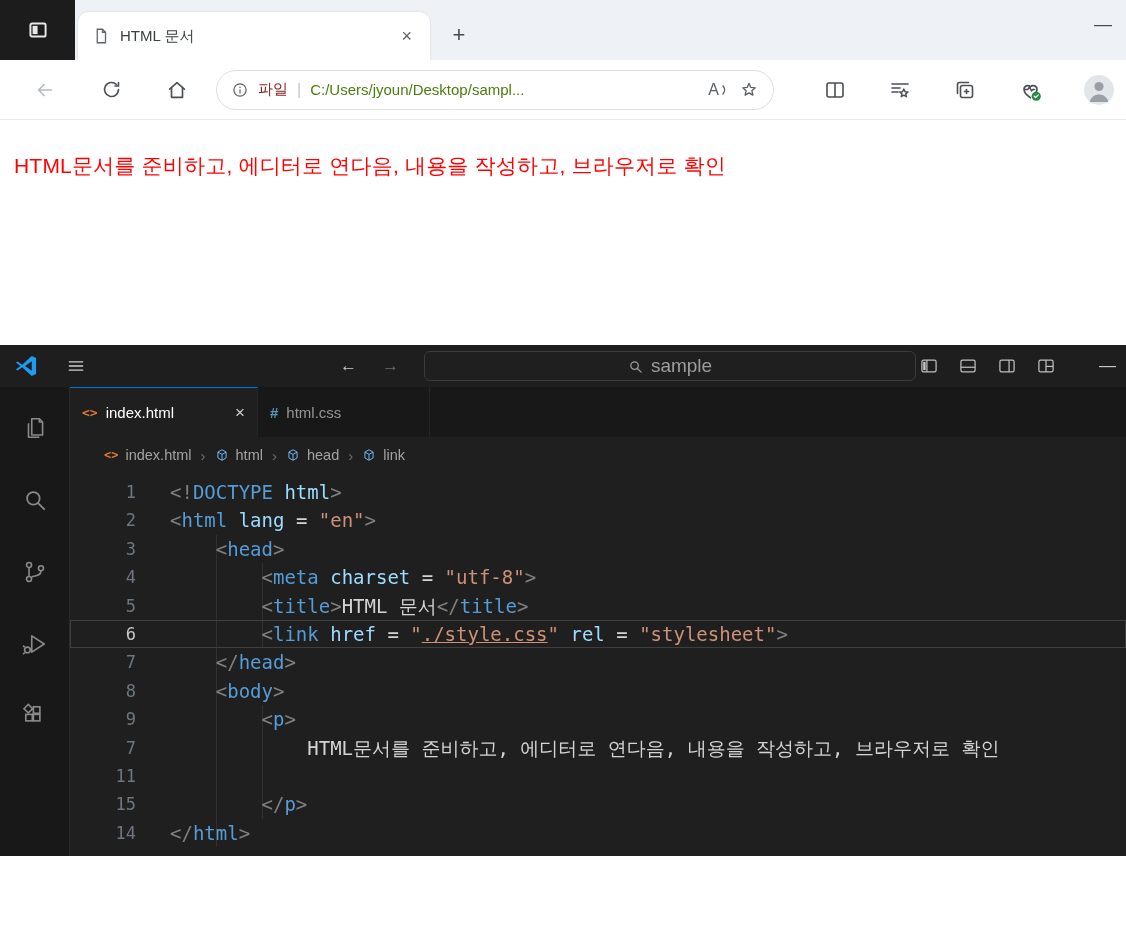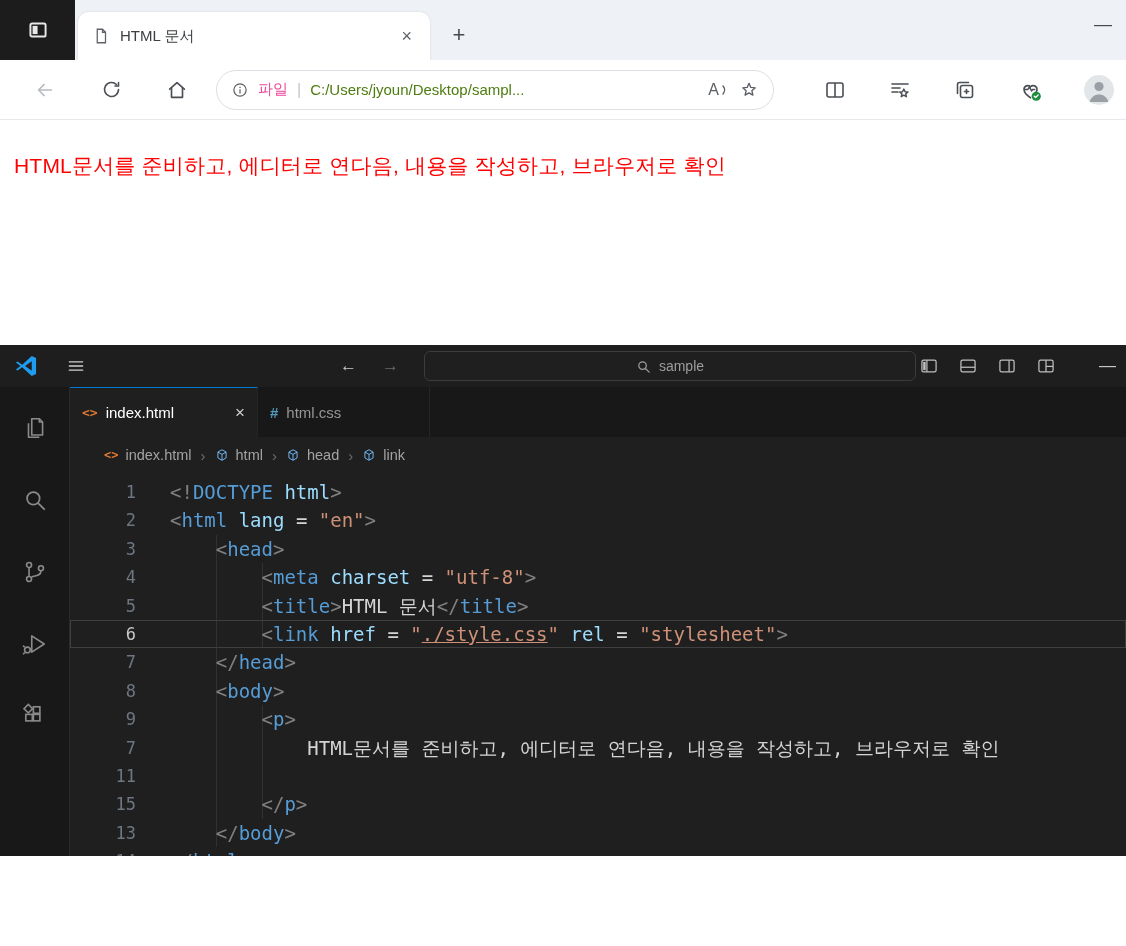--- a/index.html
+++ b/index.html
@@ -21,41 +21,41 @@
   .ewin-min { position: absolute; right: 14px; top: 14px; font-size: 18px; color: #474b4f; }
 
   .etoolbar { position: relative; height: 60px; background: #fff; border-bottom: 1px solid #e6e8eb;
     display: flex; align-items: center; }
   .tb-ico { width: 26px; height: 26px; display: flex; align-items: center; justify-content: center; flex: none; }
   .tb-back { margin-left: 32px; }
   .tb-refresh { margin-left: 40px; }
   .tb-home { margin-left: 40px; }
   .address { margin-left: 26px; width: 558px; height: 40px; border: 1px solid #dcdfe3; border-radius: 20px;
     background: #fff; display: flex; align-items: center; padding: 0 14px; gap: 9px; font-size: 15px; }
-  .addr-file { color: #ec4899; }
+  .addr-file { color: #7f1d1d; }
   .addr-sep { color: #c3c7cb; font-size: 16px; }
   .addr-url { color: #4d7c0f; white-space: nowrap; overflow: hidden; flex: 1; }
   .read-aloud { display: flex; align-items: center; color: #5a5f64; font-size: 16px; gap: 1px; }
   .right-ico { position: absolute; right: 12px; top: 0; height: 60px; display: flex; align-items: center; gap: 41px; }
   .avatar { width: 30px; height: 30px; border-radius: 50%; background: #e3e6e9; display: flex;
     align-items: center; justify-content: center; overflow: hidden; }
   .epage { position: relative; height: 225px; background: #fff; }
   .red-text { padding: 32px 0 0 14px; font-size: 21px; color: #ff0000; letter-spacing: 0.2px; }
 
   
   .vscode { position: absolute; top: 345px; left: 0; width: 1126px; height: 601px; background: #1f1f1f; }
   .vtitle { position: relative; height: 42px; background: #1e1e1e; }
   .vlogo { position: absolute; left: 14px; top: 9px; }
   .vburger { position: absolute; left: 66px; top: 11px; }
   .varrow { position: absolute; top: 0; height: 42px; display: flex; align-items: center; font-size: 17px; }
   .varrow.back { left: 340px; color: #cccccc; }
   .varrow.fwd { left: 382px; color: #6b6b6b; }
   .vsearch { position: absolute; left: 424px; top: 6px; width: 492px; height: 30px; background: #1f1f1f;
     border: 1px solid #3c3c3c; border-radius: 6px; display: flex; align-items: center; justify-content: center;
-    gap: 8px; color: #9d9d9d; font-size: 14px; }
+    gap: 8px; color: #9d9d9d; font-size: 19px; }
   .vright { position: absolute; right: 0; top: 0; height: 42px; display: flex; align-items: center;
     padding-right: 10px; gap: 19px; }
   .vmin { color: #cccccc; font-size: 17px; margin-left: 24px; }
 
   .vbody { display: flex; height: 559px; }
   .activity { width: 70px; background: #181818; border-right: 1px solid #2b2b2b; display: flex;
     flex-direction: column; align-items: center; padding-top: 28px; gap: 46px; flex: none; }
   .vmain { flex: 1; display: flex; flex-direction: column; min-width: 0; }
   .vtabs { height: 50px; background: #181818; display: flex; }
   .vtab { display: flex; align-items: center; padding: 0 12px; gap: 8px; font-size: 15px;
@@ -316,21 +316,20 @@
               <div class="row"><span class="ln">3</span><span class="code"><span class="tk-tx">    </span><span class="tk-pu">&lt;</span><span class="tk-tg">head</span><span class="tk-pu">&gt;</span></span></div>
               <div class="row"><span class="ln">4</span><span class="code"><span class="tk-tx">        </span><span class="tk-pu">&lt;</span><span class="tk-tg">meta</span><span class="tk-tx"> </span><span class="tk-at">charset</span><span class="tk-op"> = </span><span class="tk-st">"utf-8"</span><span class="tk-pu">&gt;</span></span></div>
               <div class="row"><span class="ln">5</span><span class="code"><span class="tk-tx">        </span><span class="tk-pu">&lt;</span><span class="tk-tg">title</span><span class="tk-pu">&gt;</span><span class="tk-tx">HTML 문서</span><span class="tk-pu">&lt;/</span><span class="tk-tg">title</span><span class="tk-pu">&gt;</span></span></div>
               <div class="row current"><span class="ln">6</span><span class="code"><span class="tk-tx">        </span><span class="tk-pu">&lt;</span><span class="tk-tg">link</span><span class="tk-tx"> </span><span class="tk-at">href</span><span class="tk-op"> = </span><span class="tk-st">"</span><span class="tk-lk">./style.css</span><span class="tk-st">"</span><span class="tk-tx"> </span><span class="tk-at">rel</span><span class="tk-op"> = </span><span class="tk-st">"stylesheet"</span><span class="tk-pu">&gt;</span></span></div>
               <div class="row"><span class="ln">7</span><span class="code"><span class="tk-tx">    </span><span class="tk-pu">&lt;/</span><span class="tk-tg">head</span><span class="tk-pu">&gt;</span></span></div>
               <div class="row"><span class="ln">8</span><span class="code"><span class="tk-tx">    </span><span class="tk-pu">&lt;</span><span class="tk-tg">body</span><span class="tk-pu">&gt;</span></span></div>
               <div class="row"><span class="ln">9</span><span class="code"><span class="tk-tx">        </span><span class="tk-pu">&lt;</span><span class="tk-tg">p</span><span class="tk-pu">&gt;</span></span></div>
               <div class="row"><span class="ln">7</span><span class="code"><span class="tk-tx">            HTML문서를 준비하고, 에디터로 연다음, 내용을 작성하고, 브라우저로 확인</span></span></div>
               <div class="row"><span class="ln">11</span><span class="code"></span></div>
               <div class="row"><span class="ln">15</span><span class="code"><span class="tk-tx">        </span><span class="tk-pu">&lt;/</span><span class="tk-tg">p</span><span class="tk-pu">&gt;</span></span></div>
-              <div class="row"><span class="ln">13</span><span class="code"><span class="tk-tx">    </span><span class="tk-pu">&lt;/</span><span class="tk-tg">body</span><span class="tk-pu">&gt;</span></span></div>
               <div class="row"><span class="ln">14</span><span class="code"><span class="tk-pu">&lt;/</span><span class="tk-tg">html</span><span class="tk-pu">&gt;</span></span></div>
             </div>
         </div>
       </div>
     </div>
   </div>
 
 </div>
 
 </body></html>

